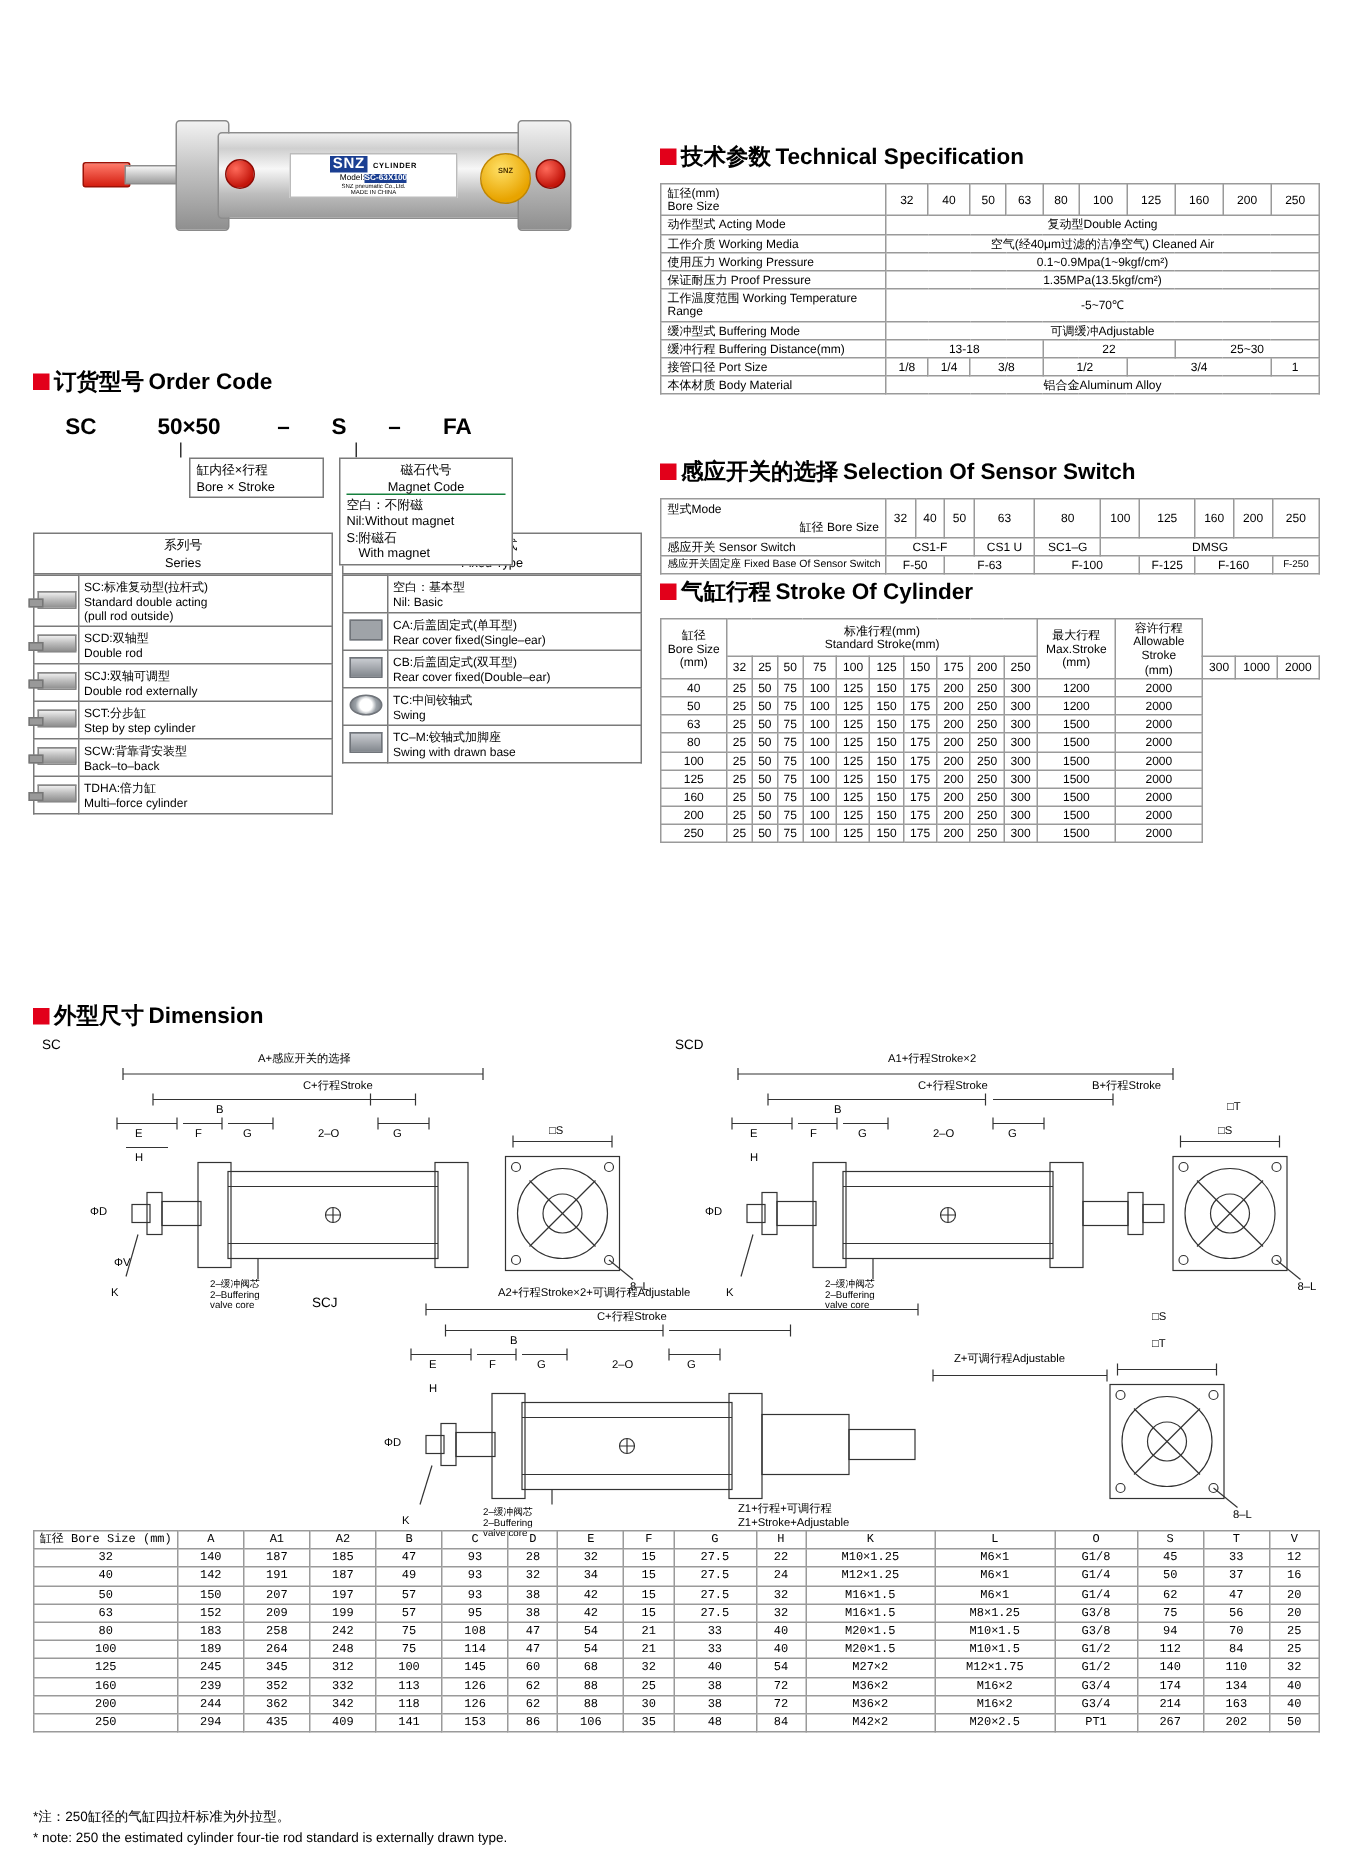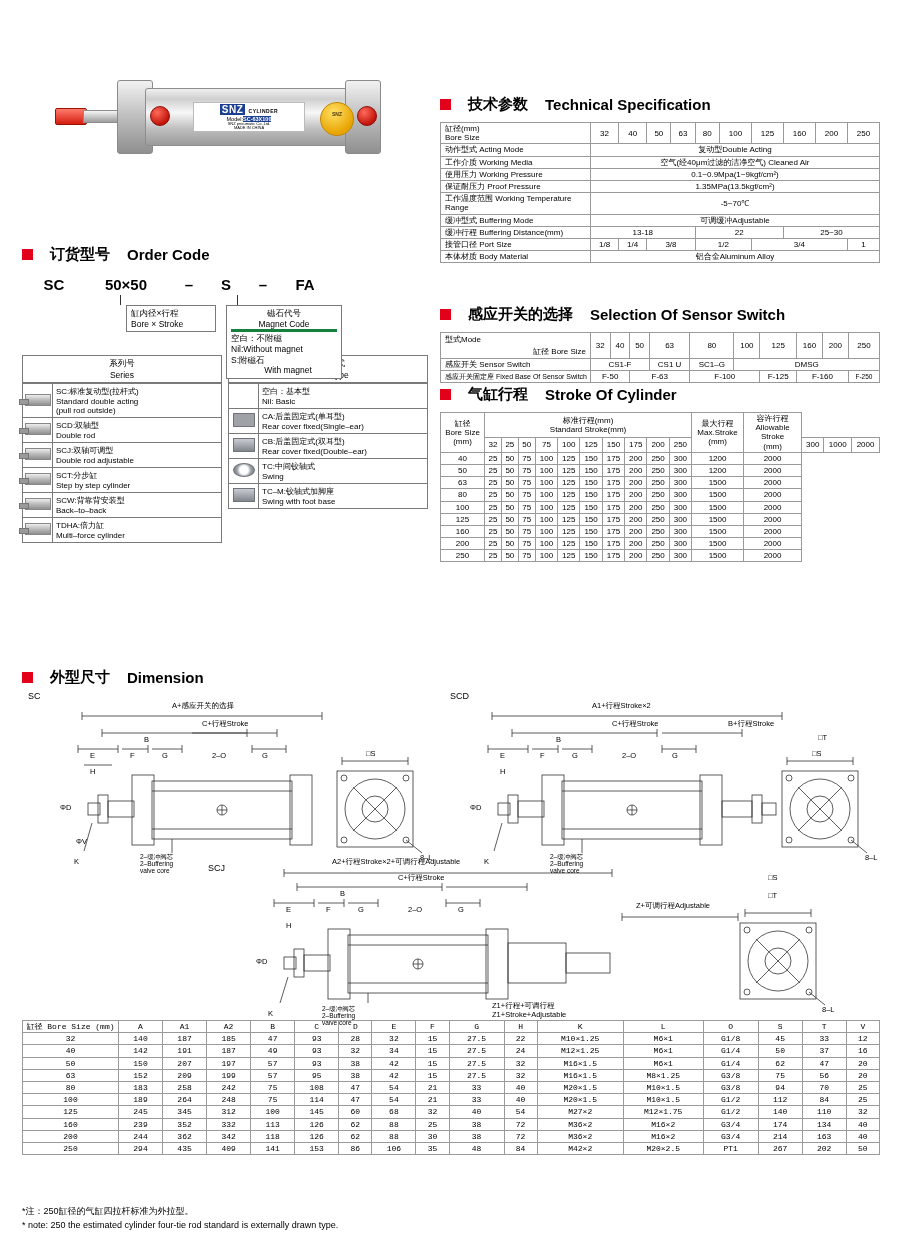--- a/index.html
+++ b/index.html
@@ -4,21 +4,21 @@
 <style>
   * { box-sizing: border-box; }
   html, body { margin:0; padding:0; }
   body {
     width:900px; height:1250px; position:relative;
     background:#fff;
     font-family:"Liberation Sans", sans-serif;
     font-size:9px; color:#000;
     overflow:hidden;
   }
-  .sec-title { display:flex; align-items:center; gap:17px; font-size:15px; font-weight:bold; }
+  .sec-title { display:flex; align-items:center; gap:3px; font-size:15px; font-weight:bold; }
   .sec-title .sq { width:11px; height:11px; background:#e2001a; display:inline-block; }
   .sec-title .tx { white-space:nowrap; }
 
   table.grid { border-collapse:collapse; width:100%; }
   table.grid td, table.grid th {
     border:1px solid #9a9a9a; padding:1px 2px; text-align:center;
     font-size:8px; font-weight:normal; line-height:1.15;
   }
   .lbl { text-align:left !important; padding-left:4px !important; }
   .two-line { line-height:1.05; }
@@ -244,27 +244,27 @@
     <div class="vline" style="left:98px; top:0; height:10px;"></div>
     <div class="vline" style="left:215px; top:0; height:10px;"></div>
     <div class="box" style="position:absolute; left:104px; top:10px; width:90px;">
       <div>缸内径×行程</div>
       <div>Bore × Stroke</div>
     </div>
     <div class="box" style="position:absolute; left:204px; top:10px; width:116px;">
       <div style="text-align:center;">
         <span>磁石代号</span>
       </div>
-      <div style="text-align:center; border-bottom:3px solid #15803d; margin-bottom:1px;">
+      <div style="text-align:center; border-bottom:1px solid #15803d; margin-bottom:1px;">
         <span>Magnet Code</span>
       </div>
       <div>空白：不附磁</div>
       <div>Nil:Without magnet</div>
       <div>S:附磁石</div>
-      <div style="padding-left:8px;text-align:center;">With magnet</div>
+      <div style="padding-left:8px;">With magnet</div>
     </div>
   </div>
 
   <div class="twocol" style="margin-top:2px;">
 
     <div style="width:200px;">
       <div class="box-title" style="border:1px solid #7a7a7a;">
         <span>系列号</span><br>
         <span>Series</span>
       </div>
@@ -282,21 +282,21 @@
           <td class="ic"><span class="mini-cyl"></span></td>
           <td>
                 <div>SCD:双轴型</div>
               <div>Double rod</div>
               </td>
         </tr>
         <tr>
           <td class="ic"><span class="mini-cyl"></span></td>
           <td>
                 <div>SCJ:双轴可调型</div>
-              <div>Double rod adjustable</div>
+              <div>Double rod externally</div>
               </td>
         </tr>
         <tr>
           <td class="ic"><span class="mini-cyl"></span></td>
           <td>
                 <div>SCT:分步缸</div>
               <div>Step by step cylinder</div>
               </td>
         </tr>
         <tr>
@@ -349,21 +349,21 @@
           <td class="ic"><span class="mini-shape ring"></span></td>
           <td>
                 <div>TC:中间铰轴式</div>
               <div>Swing</div>
               </td>
         </tr>
         <tr>
           <td class="ic"><span class="mini-shape brkt"></span></td>
           <td>
                 <div>TC–M:铰轴式加脚座</div>
-              <div>Swing with foot base</div>
+              <div>Swing with drawn base</div>
               </td>
         </tr>
       </tbody>
         </table>
     </div>
   </div>
 </div>
 
 <div id="sensor">
   <div class="sec-title">

